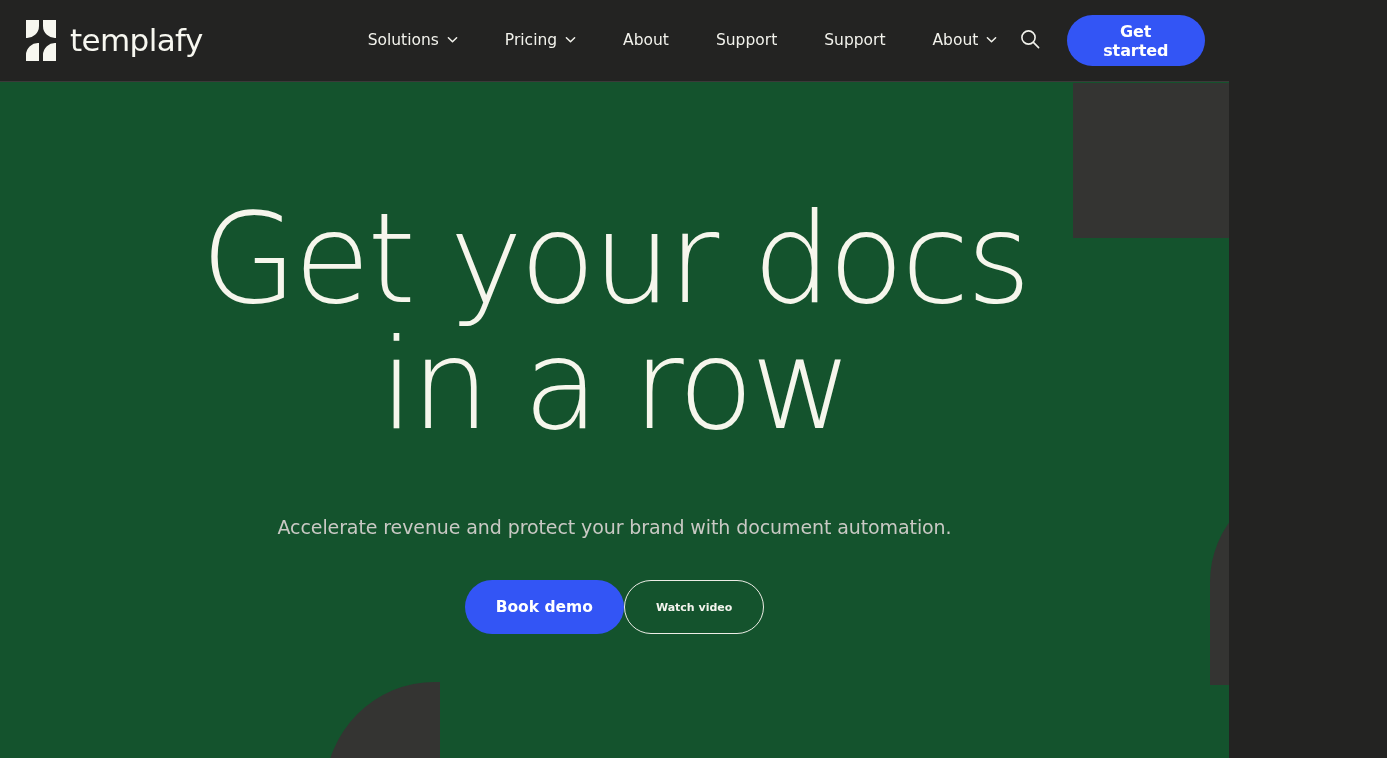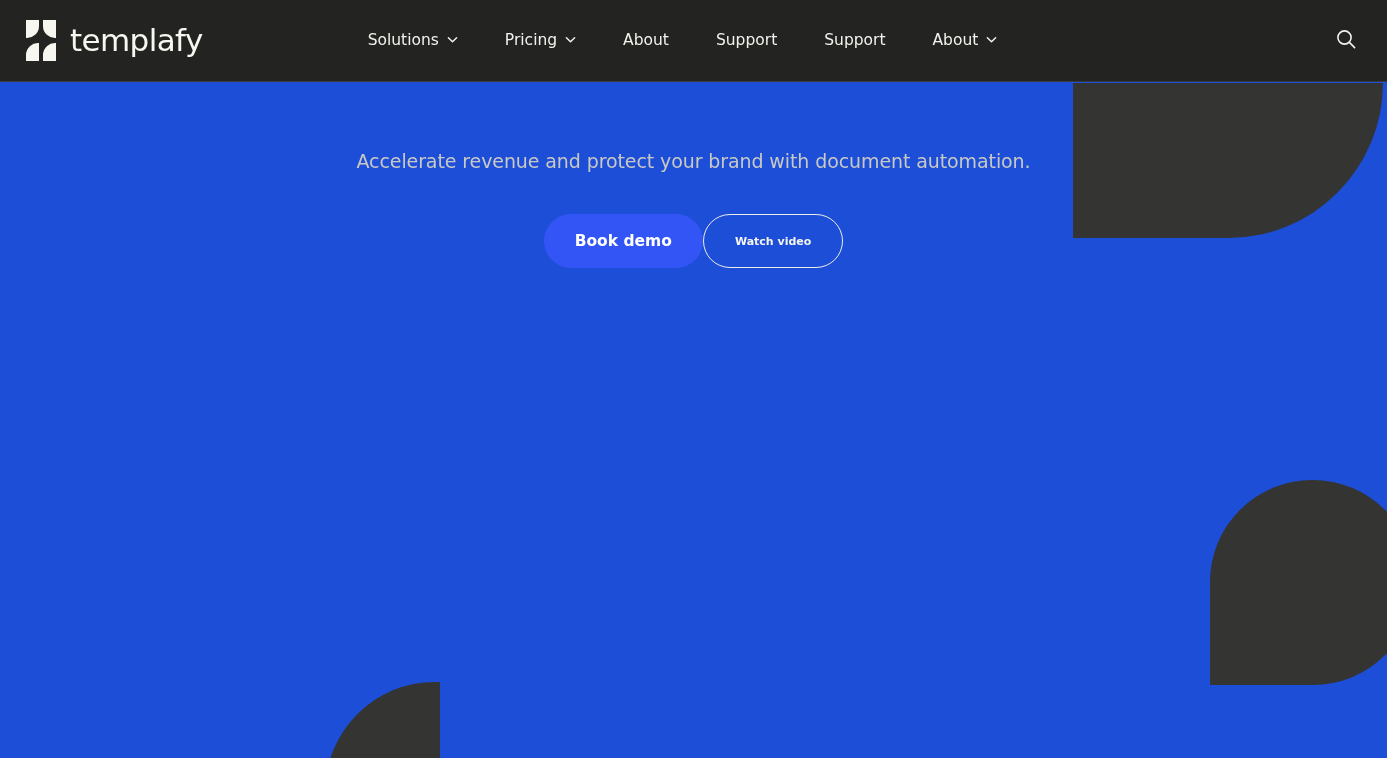--- a/index.html
+++ b/index.html
@@ -7,23 +7,23 @@
   html, body {
     width:1387px;
     height:758px;
     overflow:hidden;
     background:#232322;
     font-family:"Liberation Sans", sans-serif;
   }
 
   #page {
     position:relative;
-    width:1387px;
+    width:1229px;
     height:758px;
-    background:#1d4ed8;
+    background:#14532d;
     overflow:hidden;
   }
 
   
   .deco-layer {
     position:absolute;
     inset:0;
     pointer-events:none;
     z-index:0;
   }
@@ -279,26 +279,29 @@
 
     <div class="header-right">
       <button class="search-btn">
         <span>
           <svg width="22" height="22" viewBox="0 0 22 22">
             <circle cx="9.5" cy="9.5" r="6.6" fill="none" stroke="#F2F2EC" stroke-width="1.6"></circle>
             <line x1="14.4" y1="14.4" x2="19.6" y2="19.6" stroke="#F2F2EC" stroke-width="1.6" stroke-linecap="round"></line>
           </svg>
         </span>
       </button>
+      <button class="cta-btn">Get started</button>
     </div>
 
   </header>
 
   <main class="hero">
 
+    <h1 class="hero-title">Get your docs
+in a row</h1>
 
     <p class="hero-sub">Accelerate revenue and protect your brand with document automation.</p>
 
     <div class="hero-actions">
       <button class="btn-primary">Book demo</button>
       <button class="btn-secondary">Watch video</button>
     </div>
 
   </main>
 

